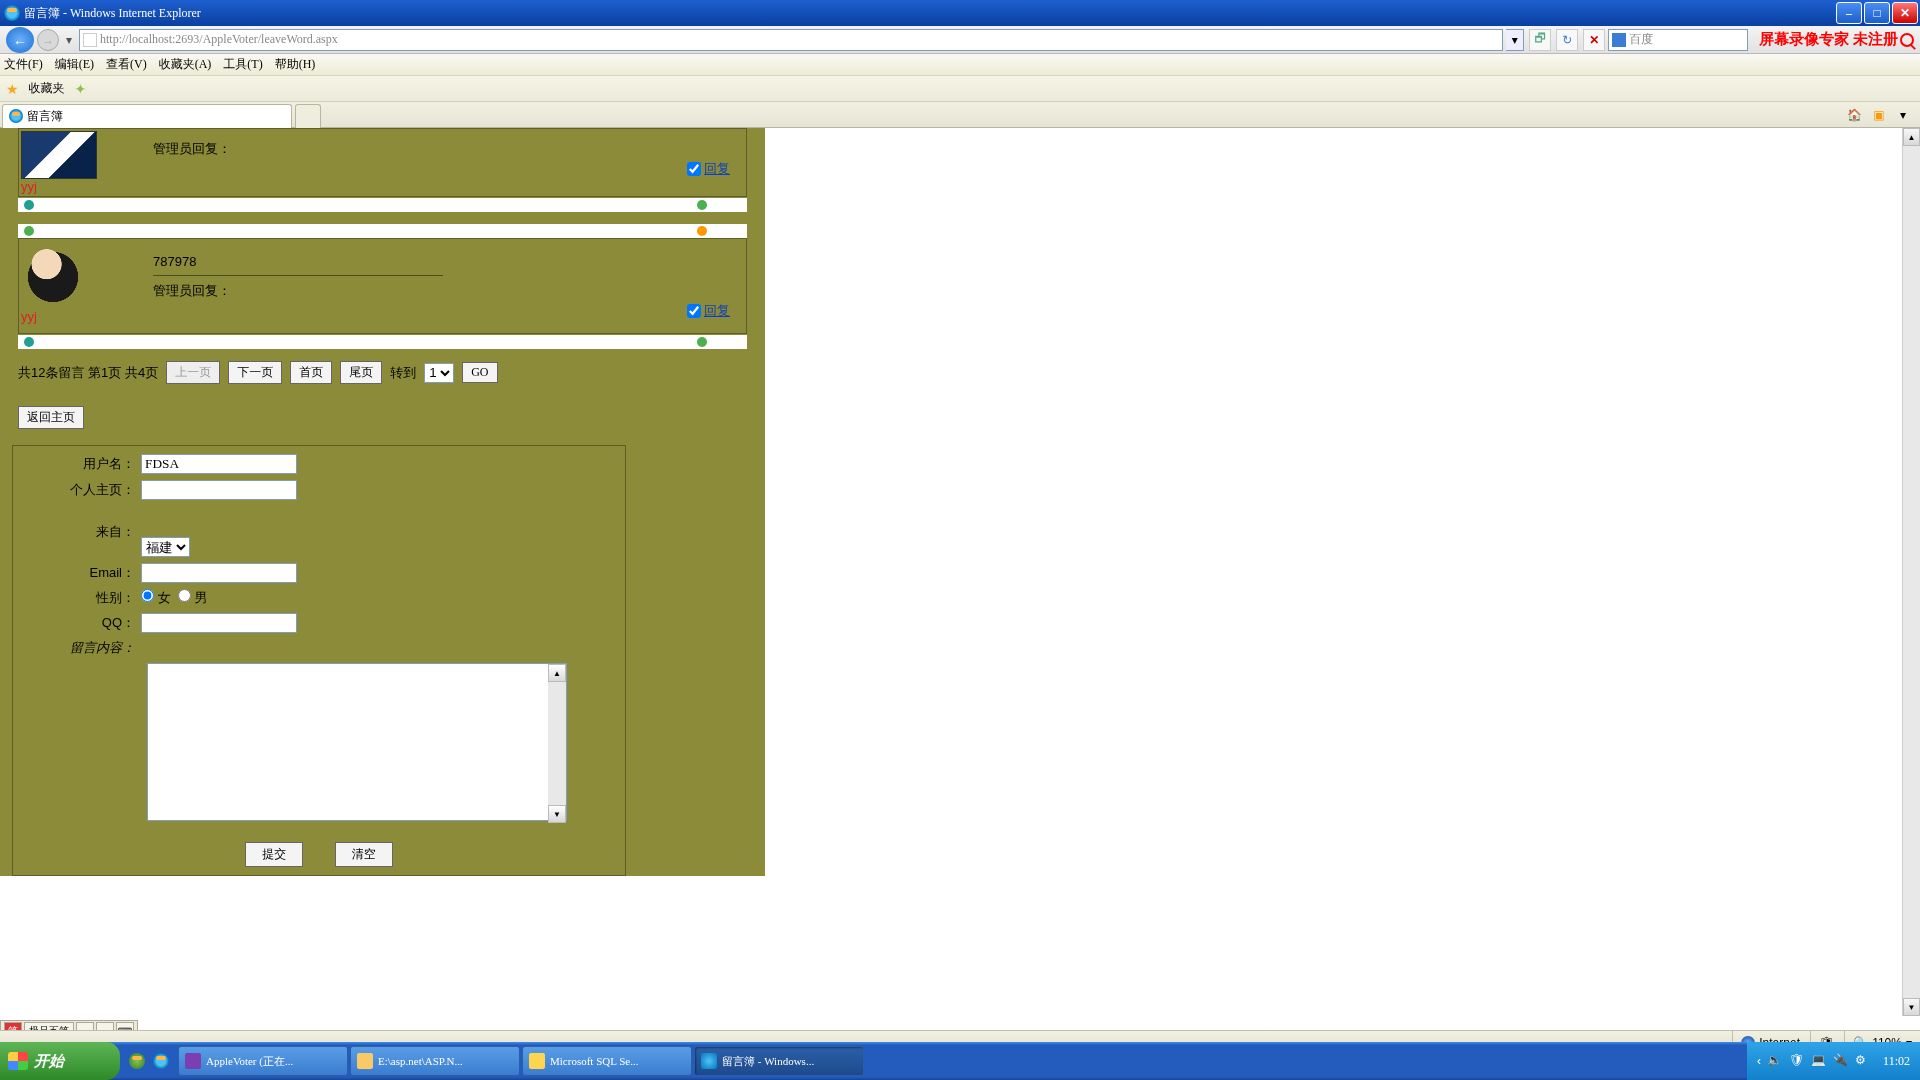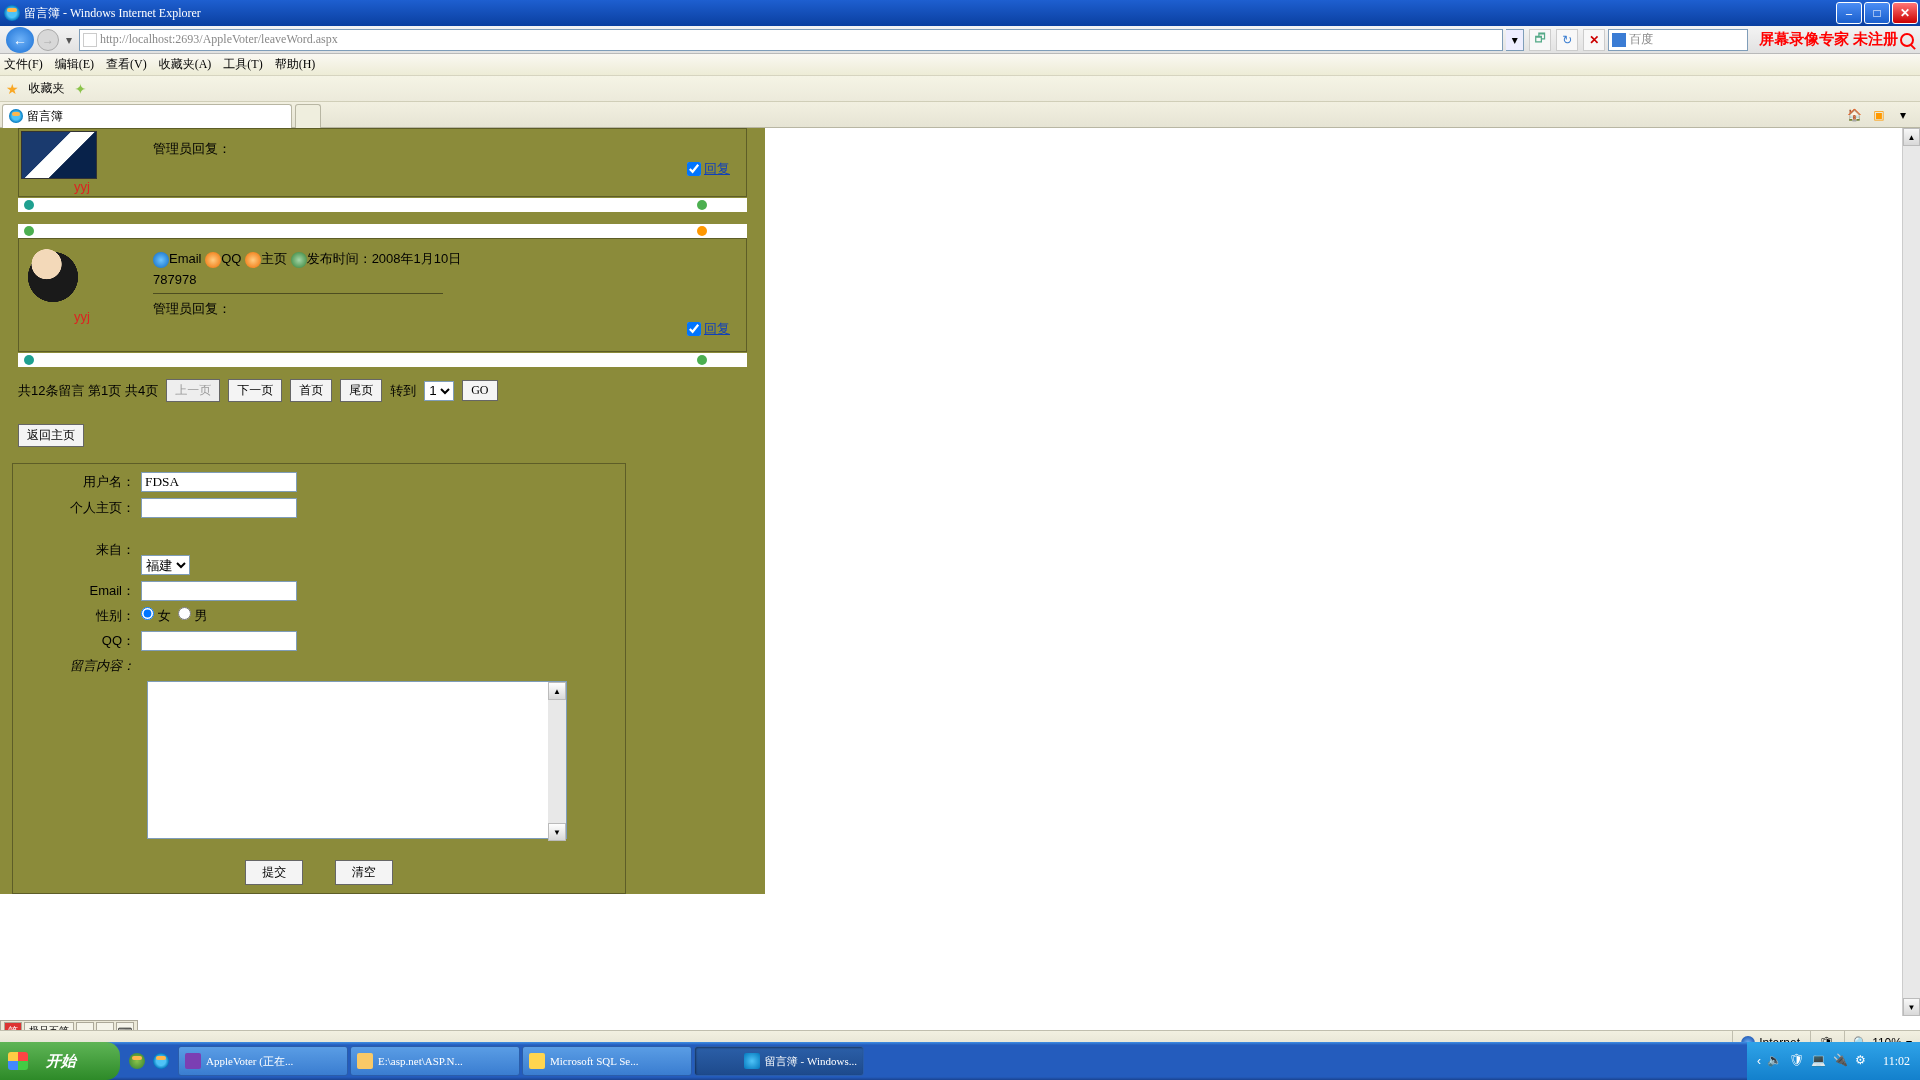--- a/index.html
+++ b/index.html
@@ -45,21 +45,21 @@
 
 .viewport{position:absolute;top:128px;bottom:38px;left:0;right:0;background:#fff;display:flex;}
 .content{width:765px;background:#fff;position:relative;}
 .olive{width:765px;background:#8b8b3a;color:#000;font-size:13px;}
 .scroll{position:absolute;top:0;bottom:26px;right:0;width:18px;background:#e8e8e8;border-left:1px solid #ccc;}
 .scrollt{height:18px;background:linear-gradient(#f8f8f8,#d8d8d8);border:1px solid #bbb;display:flex;align-items:center;justify-content:center;font-size:8px;}
 .scrollb{position:absolute;bottom:0;width:100%;height:18px;background:linear-gradient(#f8f8f8,#d8d8d8);border:1px solid #bbb;display:flex;align-items:center;justify-content:center;font-size:8px;}
 
 .panel{margin:0 18px;}
 .msg{display:flex;border:1px solid #5d5d27;margin-bottom:1px;}
-.msg-left{width:126px;padding:2px;text-align:center;}
+.msg-left{width:126px;padding:2px;text-align:left;}
 .avatar-big{width:76px;height:48px;background:linear-gradient(135deg,#1a3a6e 40%,#fff 41%,#fff 60%,#08224a 61%);border:1px solid #333;display:block;}
 .avatar-anime{width:64px;height:64px;background:radial-gradient(circle at 40% 30%,#f3d9b9 25%,transparent 26%),radial-gradient(circle at 50% 50%,#1a1a1a 55%,#8b8b3a 56%);border-radius:6px;display:block;}
 .uname{color:#d22;font-size:13px;}
 .msg-right{flex:1;padding:11px 8px;}
 .small-ico{width:16px;height:16px;display:inline-block;vertical-align:middle;border-radius:50%;}
 .ico-email{background:radial-gradient(#6ec5ff,#0a66c2);}
 .ico-qq{background:radial-gradient(#ffcc80,#ef6c00);}
 .ico-home{background:radial-gradient(#ffcc80,#ef6c00);}
 .ico-time{background:radial-gradient(#a5d6a7,#2e7d32);}
 .hr{height:1px;background:#4d4d20;margin:6px 0;width:290px;}
@@ -95,27 +95,27 @@
 .sbtn{background:#f4f4f4;border:1px solid #666;padding:3px 16px;font-size:12px;margin:0 14px;font-family:SimSun;}
 
 .imebar{position:absolute;bottom:38px;left:0;height:22px;background:#ece9d8;border:1px solid #aca899;display:flex;align-items:center;padding:0 3px;gap:2px;}
 .imebar .sq{width:18px;height:18px;border:1px solid #aca899;background:#f5f4ea;display:flex;align-items:center;justify-content:center;font-size:10px;}
 
 .status{position:absolute;bottom:26px;left:0;right:0;height:24px;background:linear-gradient(#f2f0e1,#e0dece);border-top:1px solid #c0beae;display:flex;align-items:center;justify-content:flex-end;padding:0 8px;gap:10px;}
 .status .seg{display:flex;align-items:center;gap:4px;border-left:1px solid #c0beae;padding-left:8px;height:100%;}
 .globe{width:14px;height:14px;background:radial-gradient(#6eb2f8,#0a3fa0);border-radius:50%;}
 
 .taskbar{position:absolute;bottom:0;left:0;right:0;height:38px;background:linear-gradient(#3f8fe4,#245cbd 8%,#245cbd 92%,#1a4390);display:flex;align-items:center;}
-.start{height:38px;width:120px;background:linear-gradient(#5fb556,#2d8a28);border-radius:0 14px 14px 0;display:flex;align-items:center;color:#fff;font-style:italic;font-weight:bold;padding-left:8px;gap:18px;font-size:15px;font-family:Tahoma;}
+.start{height:38px;width:120px;background:linear-gradient(#5fb556,#2d8a28);border-radius:0 14px 14px 0;display:flex;align-items:center;color:#fff;font-style:italic;font-weight:bold;padding-left:8px;gap:6px;font-size:15px;font-family:Tahoma;}
 .winlogo{width:20px;height:18px;background:conic-gradient(#f44 0 25%,#4c4 0 50%,#48f 0 75%,#fc4 0);border-radius:3px;}
 .ql{display:flex;align-items:center;gap:2px;margin-left:6px;}
 .ql .q{width:22px;height:26px;display:flex;align-items:center;justify-content:center;}
 .tasks{display:flex;gap:2px;margin-left:6px;}
 .task{height:30px;min-width:170px;background:linear-gradient(#5a9de5,#3a7dd0);border:1px solid #2a5daa;border-radius:3px;display:flex;align-items:center;padding:0 6px;color:#fff;gap:5px;font-family:Tahoma;font-size:11px;}
-.task.active{background:linear-gradient(#2b5fa8,#1d4a8c);box-shadow:inset 1px 1px 2px rgba(0,0,0,.4);justify-content:flex-end;}
+.task.active{background:linear-gradient(#2b5fa8,#1d4a8c);box-shadow:inset 1px 1px 2px rgba(0,0,0,.4);}
 .ticon{width:16px;height:16px;background:#fff;border-radius:2px;}
 .tray{margin-left:auto;height:38px;background:linear-gradient(#2fa3e8,#1380cc);display:flex;align-items:center;padding:0 10px;gap:6px;color:#fff;}
 .tray .ti{width:16px;height:16px;}
 .clock{font-family:Tahoma;font-size:12px;margin-left:6px;}
 .chk{cursor:default;}
 </style>
 </head>
 <body>
 
 <div class="titlebar">
@@ -211,26 +211,20 @@
         <span class="dot orange dotr"></span>
       </div>
 
       <div class="panel">
         <div class="msg">
           <div class="msg-left" style="padding-top:6px;">
             <span class="avatar-anime"></span>
             <span class="uname">yyj</span>
           </div>
           <div class="msg-right">
-            <div>
-              <span class="small-ico ico-email"></span><span>Email</span>
-              <span class="small-ico ico-qq"></span><span>QQ</span>
-              <span class="small-ico ico-home"></span><span>主页</span>
-              <span class="small-ico ico-time"></span><span>发布时间：</span><span>2008年1月10日</span>
-            </div>
             <div style="margin-top:4px;">787978</div>
             <div class="hr"></div>
             <div>管理员回复：</div>
             <div class="reprow">
               <input type="checkbox" class="cb chk" checked="" style="">
               <a href="#">回复</a>
             </div>
           </div>
         </div>
       </div>

